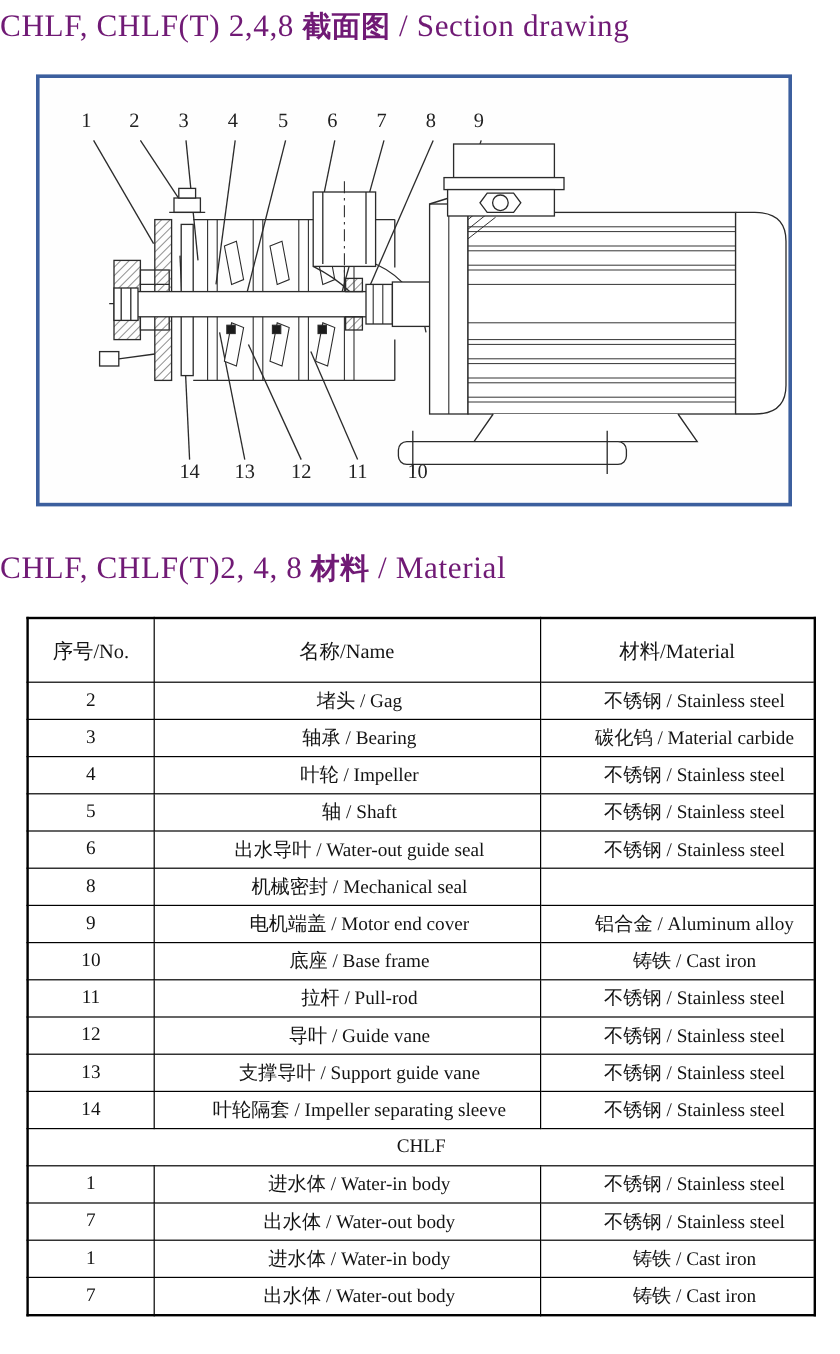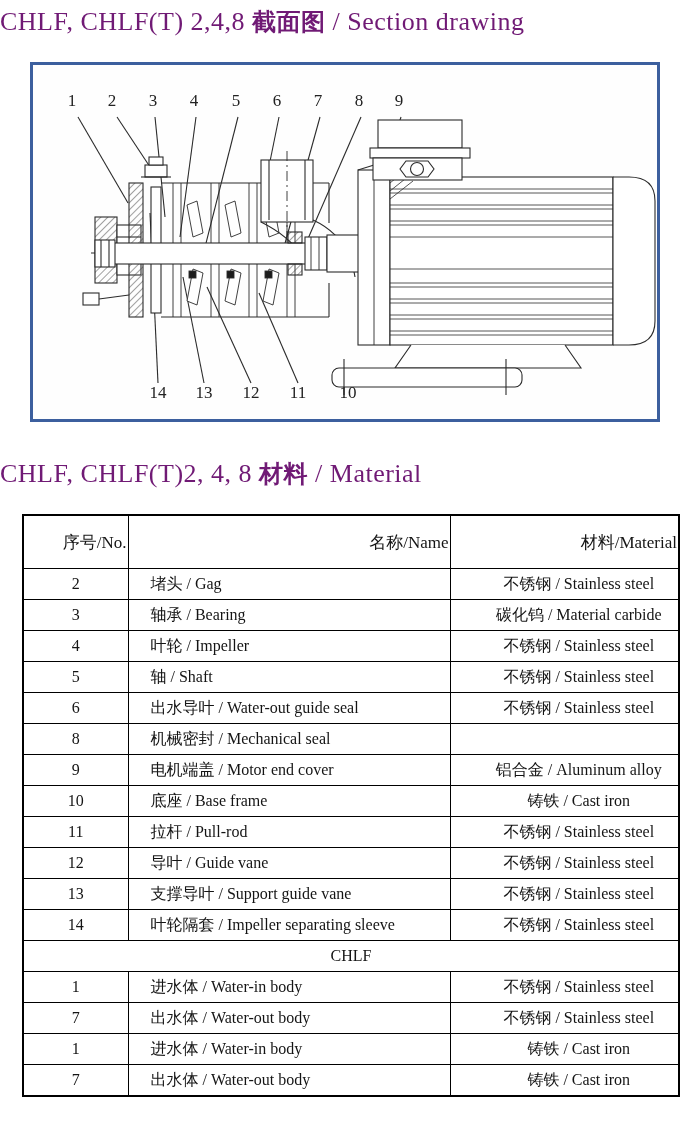--- a/index.html
+++ b/index.html
@@ -32,24 +32,24 @@
     border-collapse:collapse;table-layout:fixed;
   }
   .mat-table td,.mat-table th{
     border:1px solid #000;font-weight:normal;
     font-size:16px;color:#141414;overflow:hidden;white-space:nowrap;
   }
   .mat-table{border:2px solid #000;}
   .col-no{width:105px;}
   .col-name{width:322px;}
   .col-material{width:229px;}
-  .mat-table th{height:50px;font-size:17px;text-align:right;}
+  .mat-table th{height:50px;font-size:17px;text-align:center;}
   .mat-table td{height:28px;}
   .cell-no{text-align:center;}
-  .cell-name{text-align:left;padding-left:22px;}
+  .cell-name{text-align:center;padding-left:22px;}
   .cell-material{text-align:center;padding-left:30px;}
   .section-cell{text-align:center;font-size:17px;margin-left:12px;}
 </style>
 </head>
 <body>
 
 <div class="title" id="title-section">
   <span>CHLF, CHLF(T) 2,4,8 </span><span class="cn">截面图</span><span> / Section drawing</span>
 </div>
 

